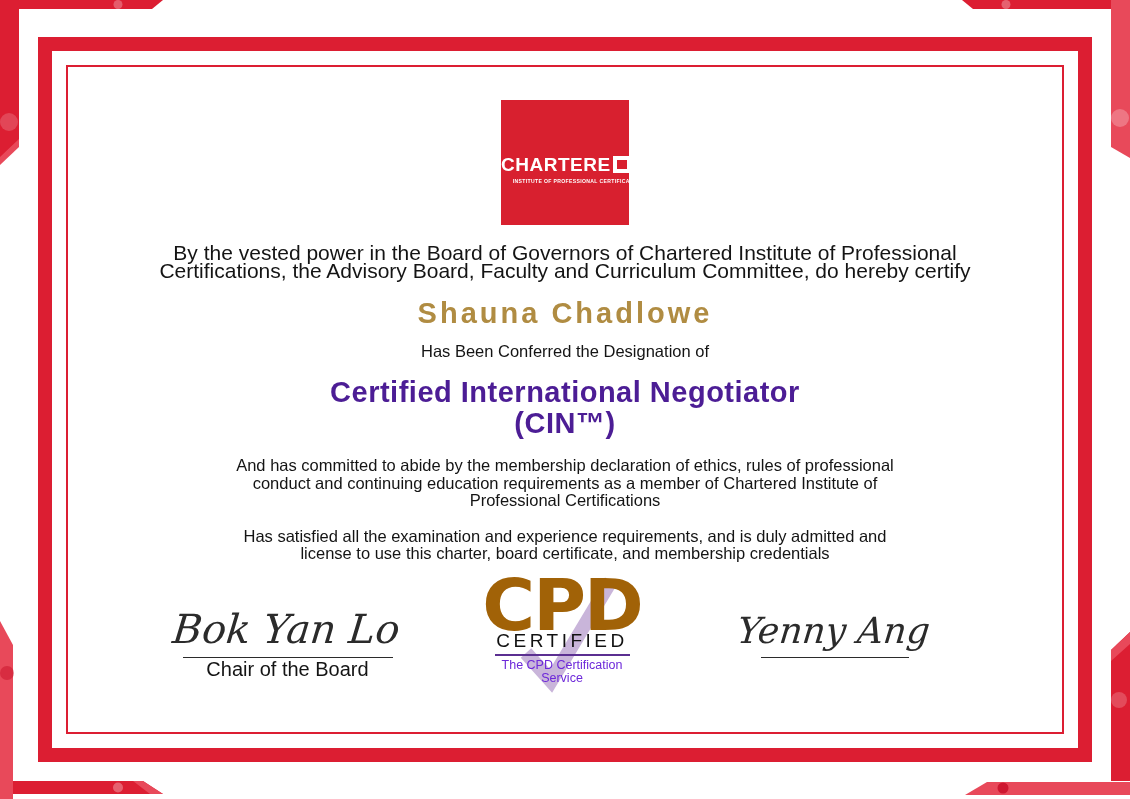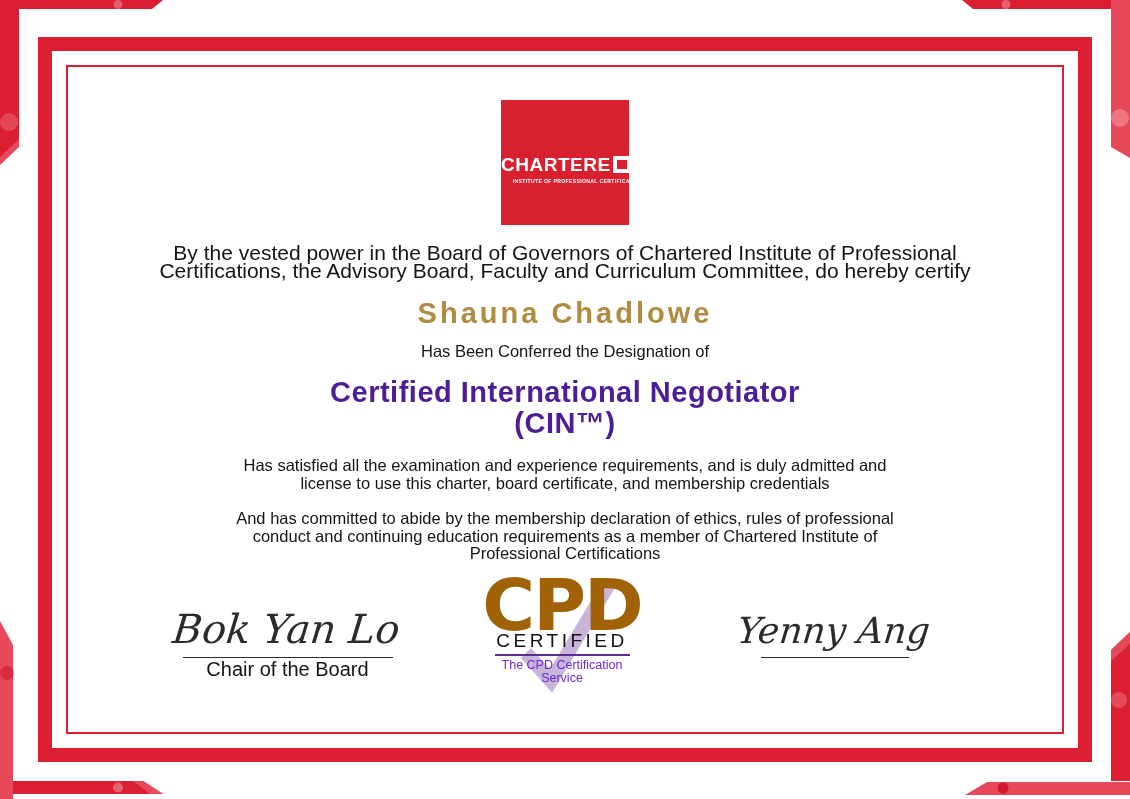--- a/index.html
+++ b/index.html
@@ -132,25 +132,25 @@
     <p class="intro">By the vested power in the Board of Governors of Chartered Institute of Professional
 Certifications, the Advisory Board, Faculty and Curriculum Committee, do hereby certify</p>
 
     <h1 class="recipient">Shauna Chadlowe</h1>
 
     <p class="conferral">Has Been Conferred the Designation of</p>
 
     <h2 class="designation">Certified International Negotiator
 (CIN™)</h2>
 
-    <p class="statement">Has satisfied all the examination and experience requirements, and is duly admitted and
-license to use this charter, board certificate, and membership credentials</p>
     <p class="statement">And has committed to abide by the membership declaration of ethics, rules of professional
 conduct and continuing education requirements as a member of Chartered Institute of
 Professional Certifications</p>
+    <p class="statement">Has satisfied all the examination and experience requirements, and is duly admitted and
+license to use this charter, board certificate, and membership credentials</p>
 
     <div class="sig-row">
 
       <div class="sig-block sig-left">
         <div class="sig-script">Bok Yan Lo</div>
         <div class="sig-line"></div>
         <div class="sig-title">Chair of the Board</div>
       </div>
 
       <div class="cpd">

